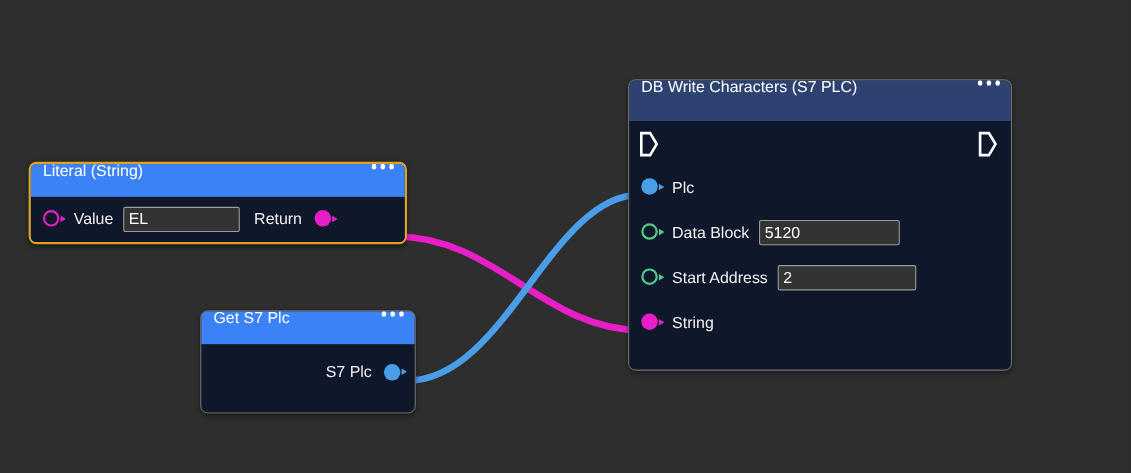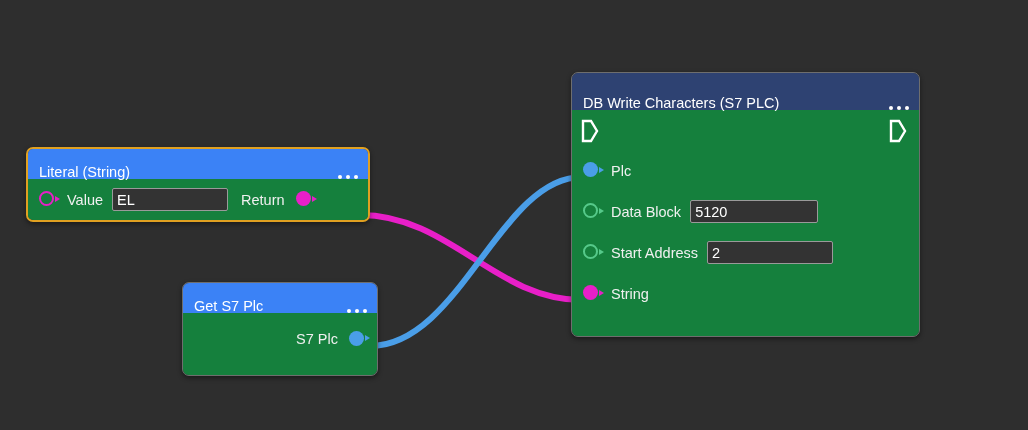--- a/index.html
+++ b/index.html
@@ -42,21 +42,21 @@
     overflow: hidden;
     box-shadow: 0 2px 5px rgba(0,0,0,0.45);
   }
   .node.selected {
     border: 2px solid #e0a021;
   }
 
   .node-header {
     height: 30px;
     display: flex;
-    align-items: flex-end;
+    align-items: flex-start;
     padding: 0 10px 0 11px;
     box-sizing: border-box;
   }
   .node-header.green { background: #3b82f6; }
   .node-header.blue  { background: #2e4272; }
 
   .node-title {
     color: #ffffff;
     font-size: 14.5px;
     line-height: 1;
@@ -74,21 +74,21 @@
   }
   .kebab i {
     display: block;
     width: 4.5px;
     height: 4.5px;
     border-radius: 50%;
     background: #ffffff;
   }
 
   .node-body {
-    background: #15803d;
+    background: #0f172a;
   }
 
   
   .exec-row {
     position: relative;
     height: 40px;
   }
   .exec-pin {
     position: absolute;
     top: 9px;
@@ -163,21 +163,21 @@
     font-family: "Liberation Sans", sans-serif;
     font-size: 14.5px;
     height: 23px;
     line-height: 21px;
     padding: 0 4px;
     margin-left: 9px;
     box-sizing: border-box;
     outline: none;
     display: block;
   }
-  .field.w-value  { width: 116px; }
+  .field.w-value  { width: 106px; }
   .field.w-block  { width: 128px; }
   .field.w-addr   { width: 126px; }
 </style>
 </head>
 <body>
 
 <div id="canvas">
 
   <svg id="edges" viewBox="0 0 1028 430" width="1028" height="430">
     <path id="edge0" fill="none" stroke-width="6" stroke-linecap="round" d="M 360,215 C 450,215 495,300 582,300" stroke="#e81fc8"></path>

